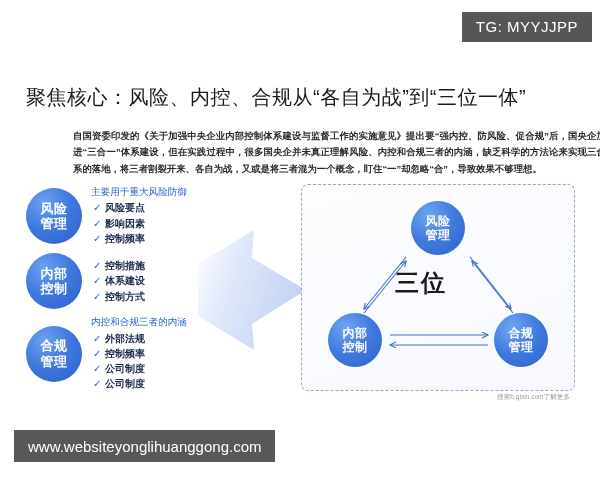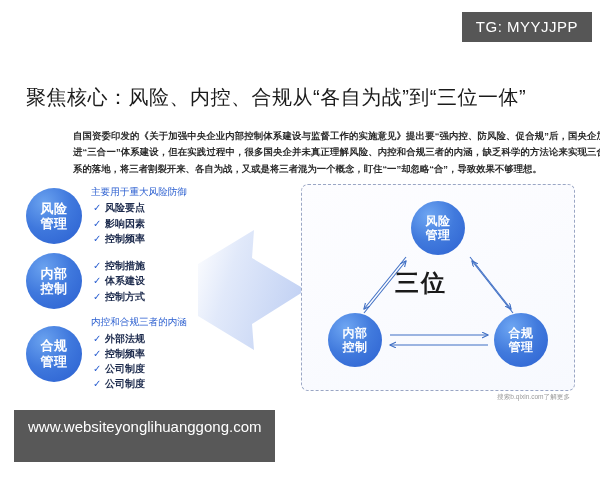--- a/index.html
+++ b/index.html
@@ -29,21 +29,21 @@
     white-space: nowrap;
     text-align: right;
   }
   .url-badge {
     position: absolute;
     left: 14px;
     bottom: 18px;
     background: #585858;
     color: #ffffff;
     font-size: 15px;
-    padding: 9px 14px 28px 14px;
+    padding: 9px 14px 8px 14px;
     line-height: 1;
     white-space: nowrap;
   }
 
   
   .headline {
     position: absolute;
     left: 26px;
     top: 84px;
     font-size: 20px;

